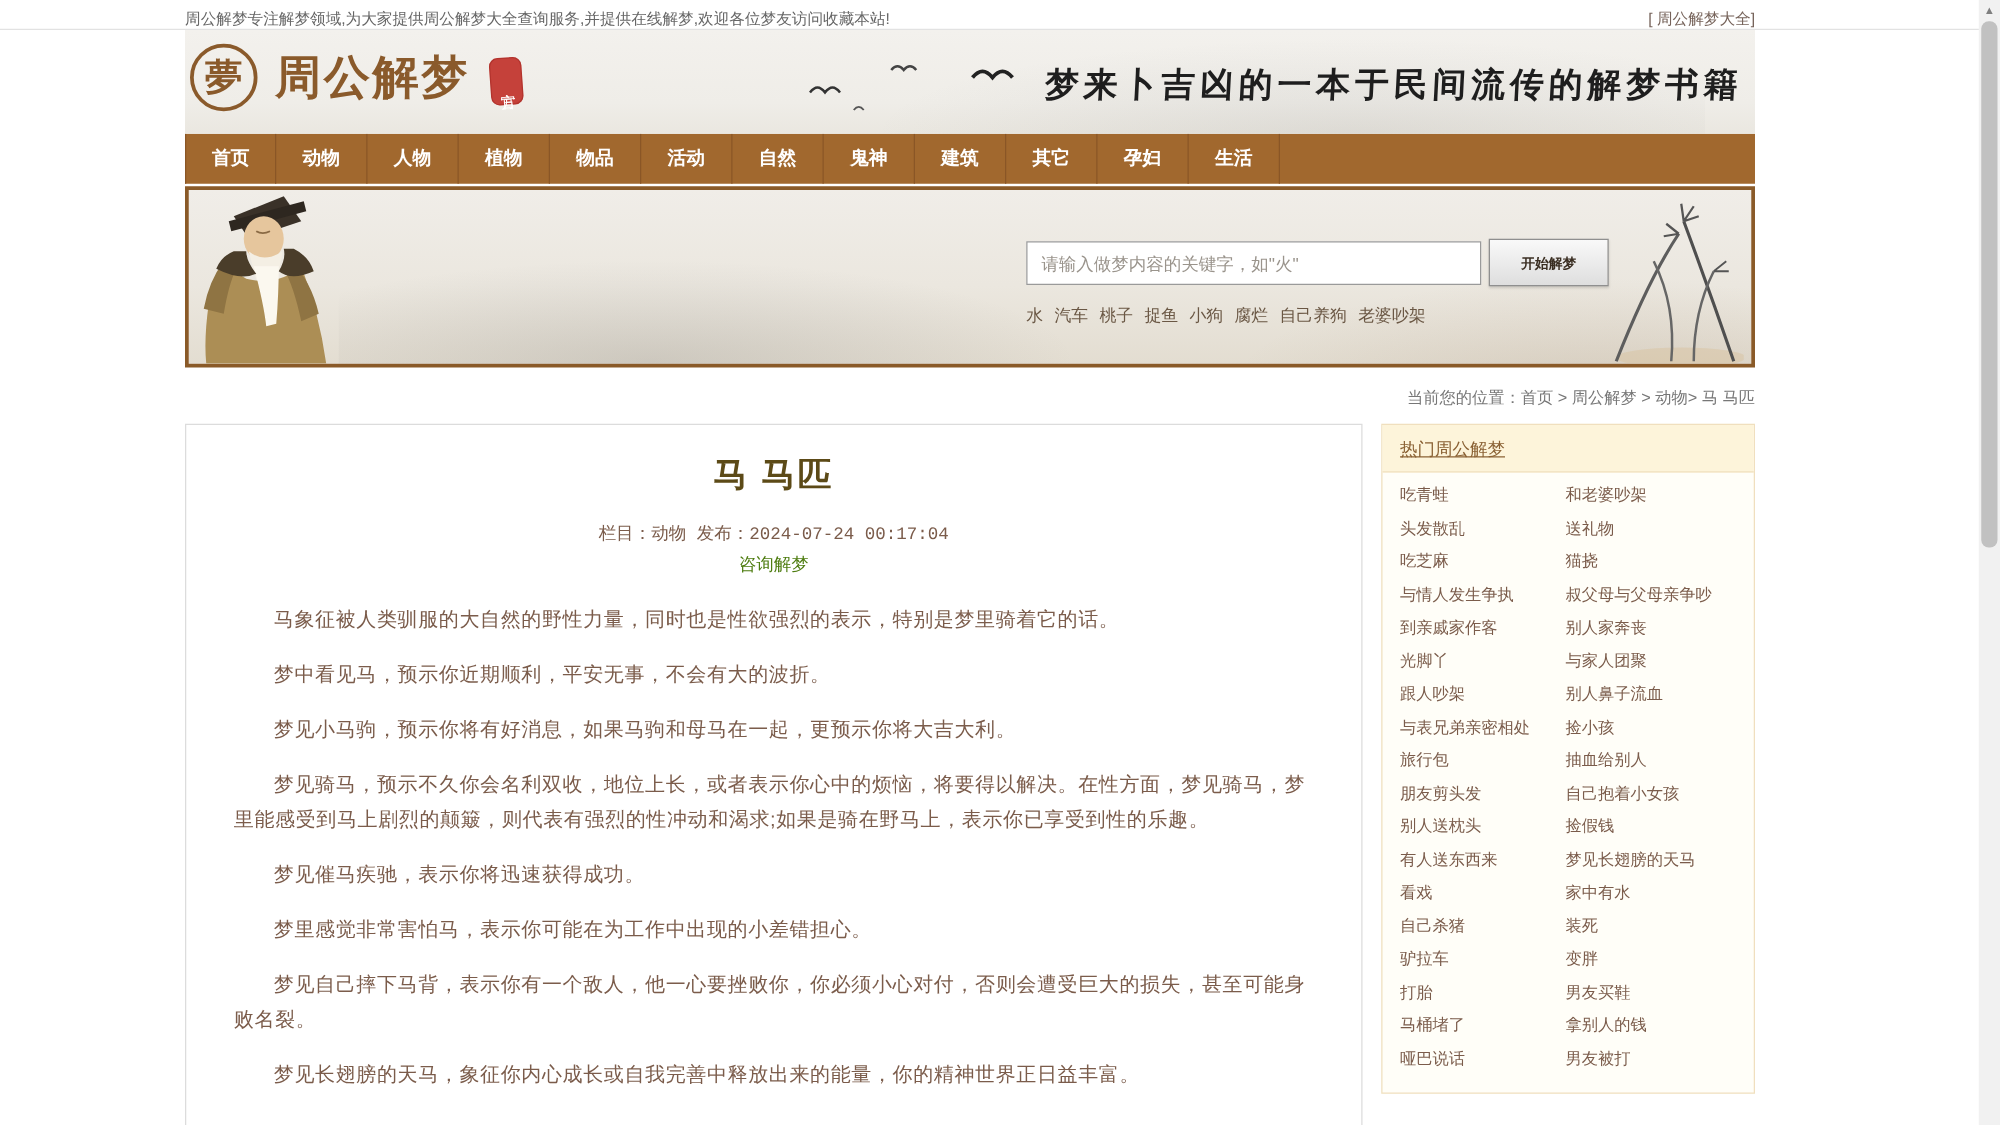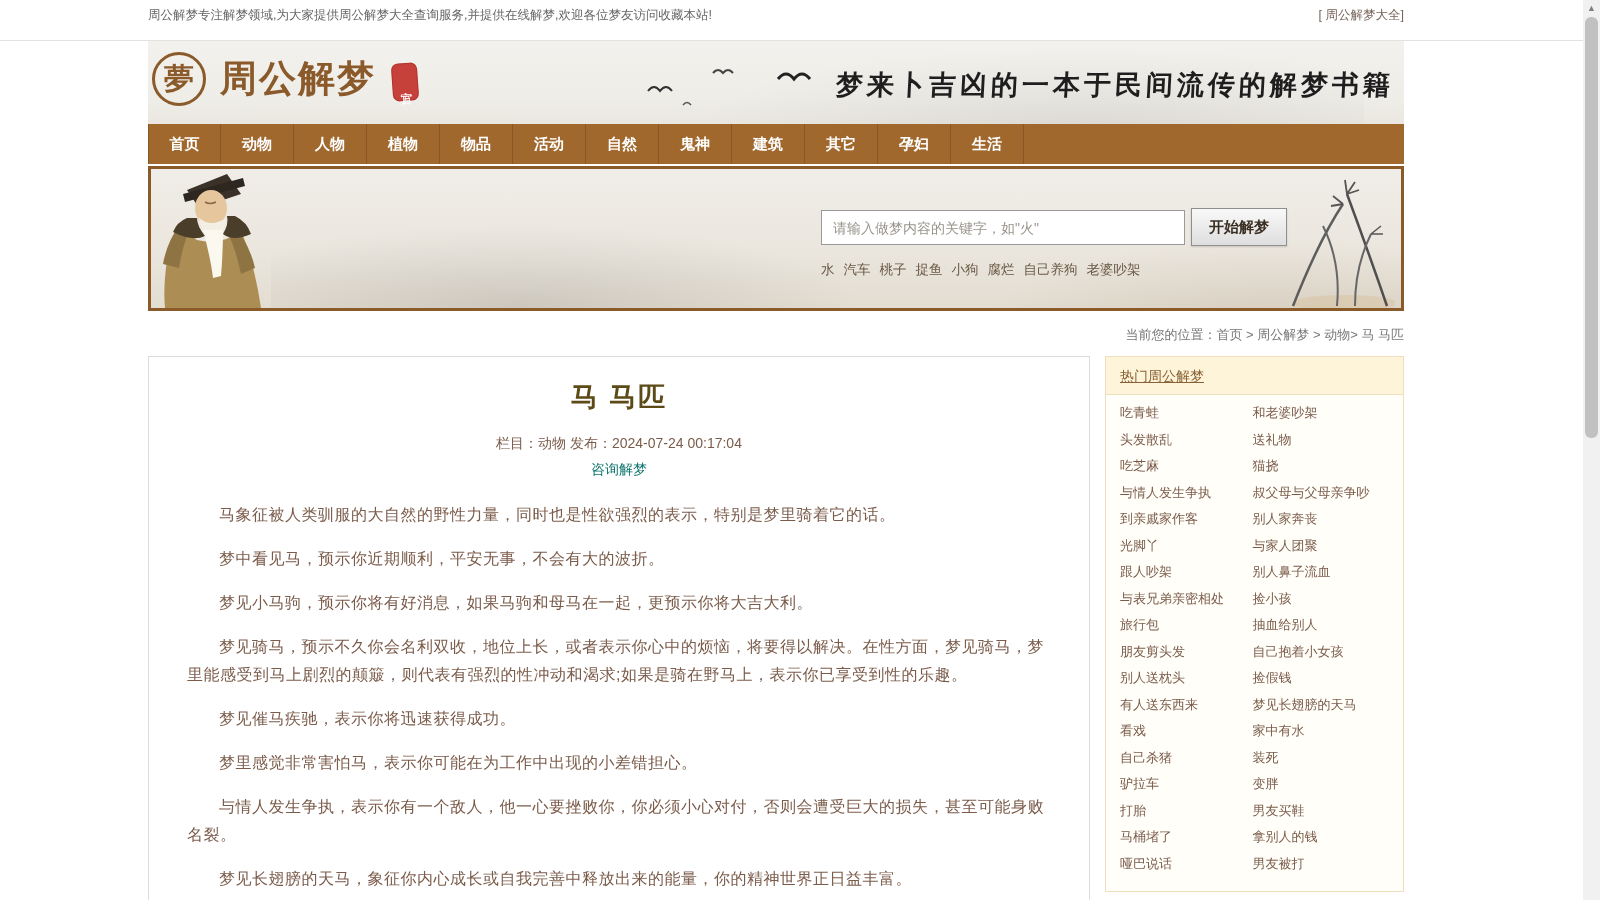--- a/index.html
+++ b/index.html
@@ -1,21 +1,21 @@
 <!DOCTYPE html>
 <html><head>
 <meta charset="utf-8">
 <style>
   * { box-sizing: border-box; }
   html, body { margin:0; padding:0; width:1600px; height:900px; overflow:hidden;
     background:#fff; font-family:"Liberation Sans","DejaVu Sans",sans-serif; }
   a { text-decoration:none; cursor:pointer; }
 
   
-  .topbar { height:41px; background:#fff; border-bottom:1px solid #e2e2e2; }
+  .topbar { height:24px; background:#fff; border-bottom:1px solid #e2e2e2; }
   .topbar-inner { width:1256px; margin-left:148px; position:relative; height:30px; }
   .topbar-notice { font-size:12.5px; color:#666; line-height:30px; }
   .topbar-link { position:absolute; right:0; top:0; line-height:30px; font-size:12.5px; color:#76635a; }
 
   
   .container { width:1256px; margin-left:148px; }
 
   
   .header { height:83px; position:relative;
     background:linear-gradient(180deg,#f3f1ed 0%,#efede8 70%,#eae7e0 100%); }
@@ -49,38 +49,38 @@
   .banner-wash2 { position:absolute; right:0; bottom:-30px; width:420px; height:100px;
     background:radial-gradient(ellipse at 70% 90%, rgba(140,110,80,0.14), transparent 70%); }
   .oldman { position:absolute; left:2px; bottom:0; }
   .orchid { position:absolute; right:6px; bottom:0; }
   .search-input { position:absolute; left:670px; top:41px; width:364px; height:35px;
     border:1px solid #9a9a9a; background:#fff; padding:0 11px; font-size:14px; color:#333;
     font-family:"Liberation Sans","DejaVu Sans",sans-serif; }
   .search-input::placeholder { color:#9a948c; }
   .search-btn { position:absolute; left:1040px; top:39px; width:96px; height:38px;
     background:linear-gradient(180deg,#f9f9f9,#dedede); border:1px solid #8f8f8f;
-    font-size:15px; font-weight:bold; color:#3a2e22; cursor:pointer;
+    font-size:11px; font-weight:bold; color:#3a2e22; cursor:pointer;
     font-family:"Liberation Sans","DejaVu Sans",sans-serif; box-shadow:0 1px 2px rgba(0,0,0,.15); }
   .hotwords { position:absolute; left:670px; top:92px; font-size:13.5px; color:#6a5744; }
   .hotword { color:#6a5744; margin-right:9px; }
 
   
   .breadcrumb { margin-top:15px; font-size:13px; color:#777;text-align:right; }
   .crumb { color:#777; }
   .crumb-sep { color:#777; }
 
   
   .main { display:flex; margin-top:12px; align-items:flex-start; }
   .article { width:942px; border:1px solid #dcdcdc; background:#fff;
     padding:22px 38px 60px 38px; min-height:830px; }
   .article h1 { margin:0; text-align:center; font-size:27px; color:#5c4a17; letter-spacing:2px; }
-  .article-meta { margin-top:20px; text-align:center; font-size:14px; color:#7b5c4b; }
+  .article-meta { margin-top:20px; text-align:center; font-size:14px; color:#7b5c4b;font-family:Liberation Mono, monospace; }
   .consult { margin-top:7px; text-align:center; }
-  .consult a { font-size:14px; color:#0f766e;text-align:right; }
+  .consult a { font-size:14px; color:#4d7c0f;text-align:right; }
   .paras { margin-top:22px; }
   .para { font-size:16px; color:#7b5c4b; line-height:28px; text-indent:2em;
     margin:16px 0; letter-spacing:0.5px; }
 
   
   .sidebar { width:299px; margin-left:15px; border:1px solid #f0dfbe; background:#fffef8; }
   .sidebar-hd { height:38px; line-height:38px; padding-left:14px; background:#fdf4da;
     border-bottom:1px solid #f0dfbe; font-size:14px; color:#8a6134;text-decoration:underline; }
   .sidebar-bd { padding:9px 0 10px 0; }
   .srow { display:flex; height:26.5px; align-items:flex-start; }
@@ -168,21 +168,21 @@
         <div class="consult">
           <a>咨询解梦</a>
         </div>
         <div class="paras" id="paragraphs">
             <p class="para">马象征被人类驯服的大自然的野性力量，同时也是性欲强烈的表示，特别是梦里骑着它的话。</p>
             <p class="para">梦中看见马，预示你近期顺利，平安无事，不会有大的波折。</p>
             <p class="para">梦见小马驹，预示你将有好消息，如果马驹和母马在一起，更预示你将大吉大利。</p>
             <p class="para">梦见骑马，预示不久你会名利双收，地位上长，或者表示你心中的烦恼，将要得以解决。在性方面，梦见骑马，梦里能感受到马上剧烈的颠簸，则代表有强烈的性冲动和渴求;如果是骑在野马上，表示你已享受到性的乐趣。</p>
             <p class="para">梦见催马疾驰，表示你将迅速获得成功。</p>
             <p class="para">梦里感觉非常害怕马，表示你可能在为工作中出现的小差错担心。</p>
-            <p class="para">与情人发生争执，表示你有一个敌人，他一心要挫败你，你必须小心对付，否则会遭受巨大的损失，甚至可能身败名裂。</p>
+            <p class="para">梦见自己摔下马背，表示你有一个敌人，他一心要挫败你，你必须小心对付，否则会遭受巨大的损失，甚至可能身败名裂。</p>
             <p class="para">梦见长翅膀的天马，象征你内心成长或自我完善中释放出来的能量，你的精神世界正日益丰富。</p>
           </div>
       </div>
 
       <div class="sidebar">
         <div class="sidebar-hd">热门周公解梦</div>
         <div class="sidebar-bd" id="sidebar-rows">
             <div class="srow">
               <a class="scell">吃青蛙</a>
               <a class="scell scell-r">和老婆吵架</a>

